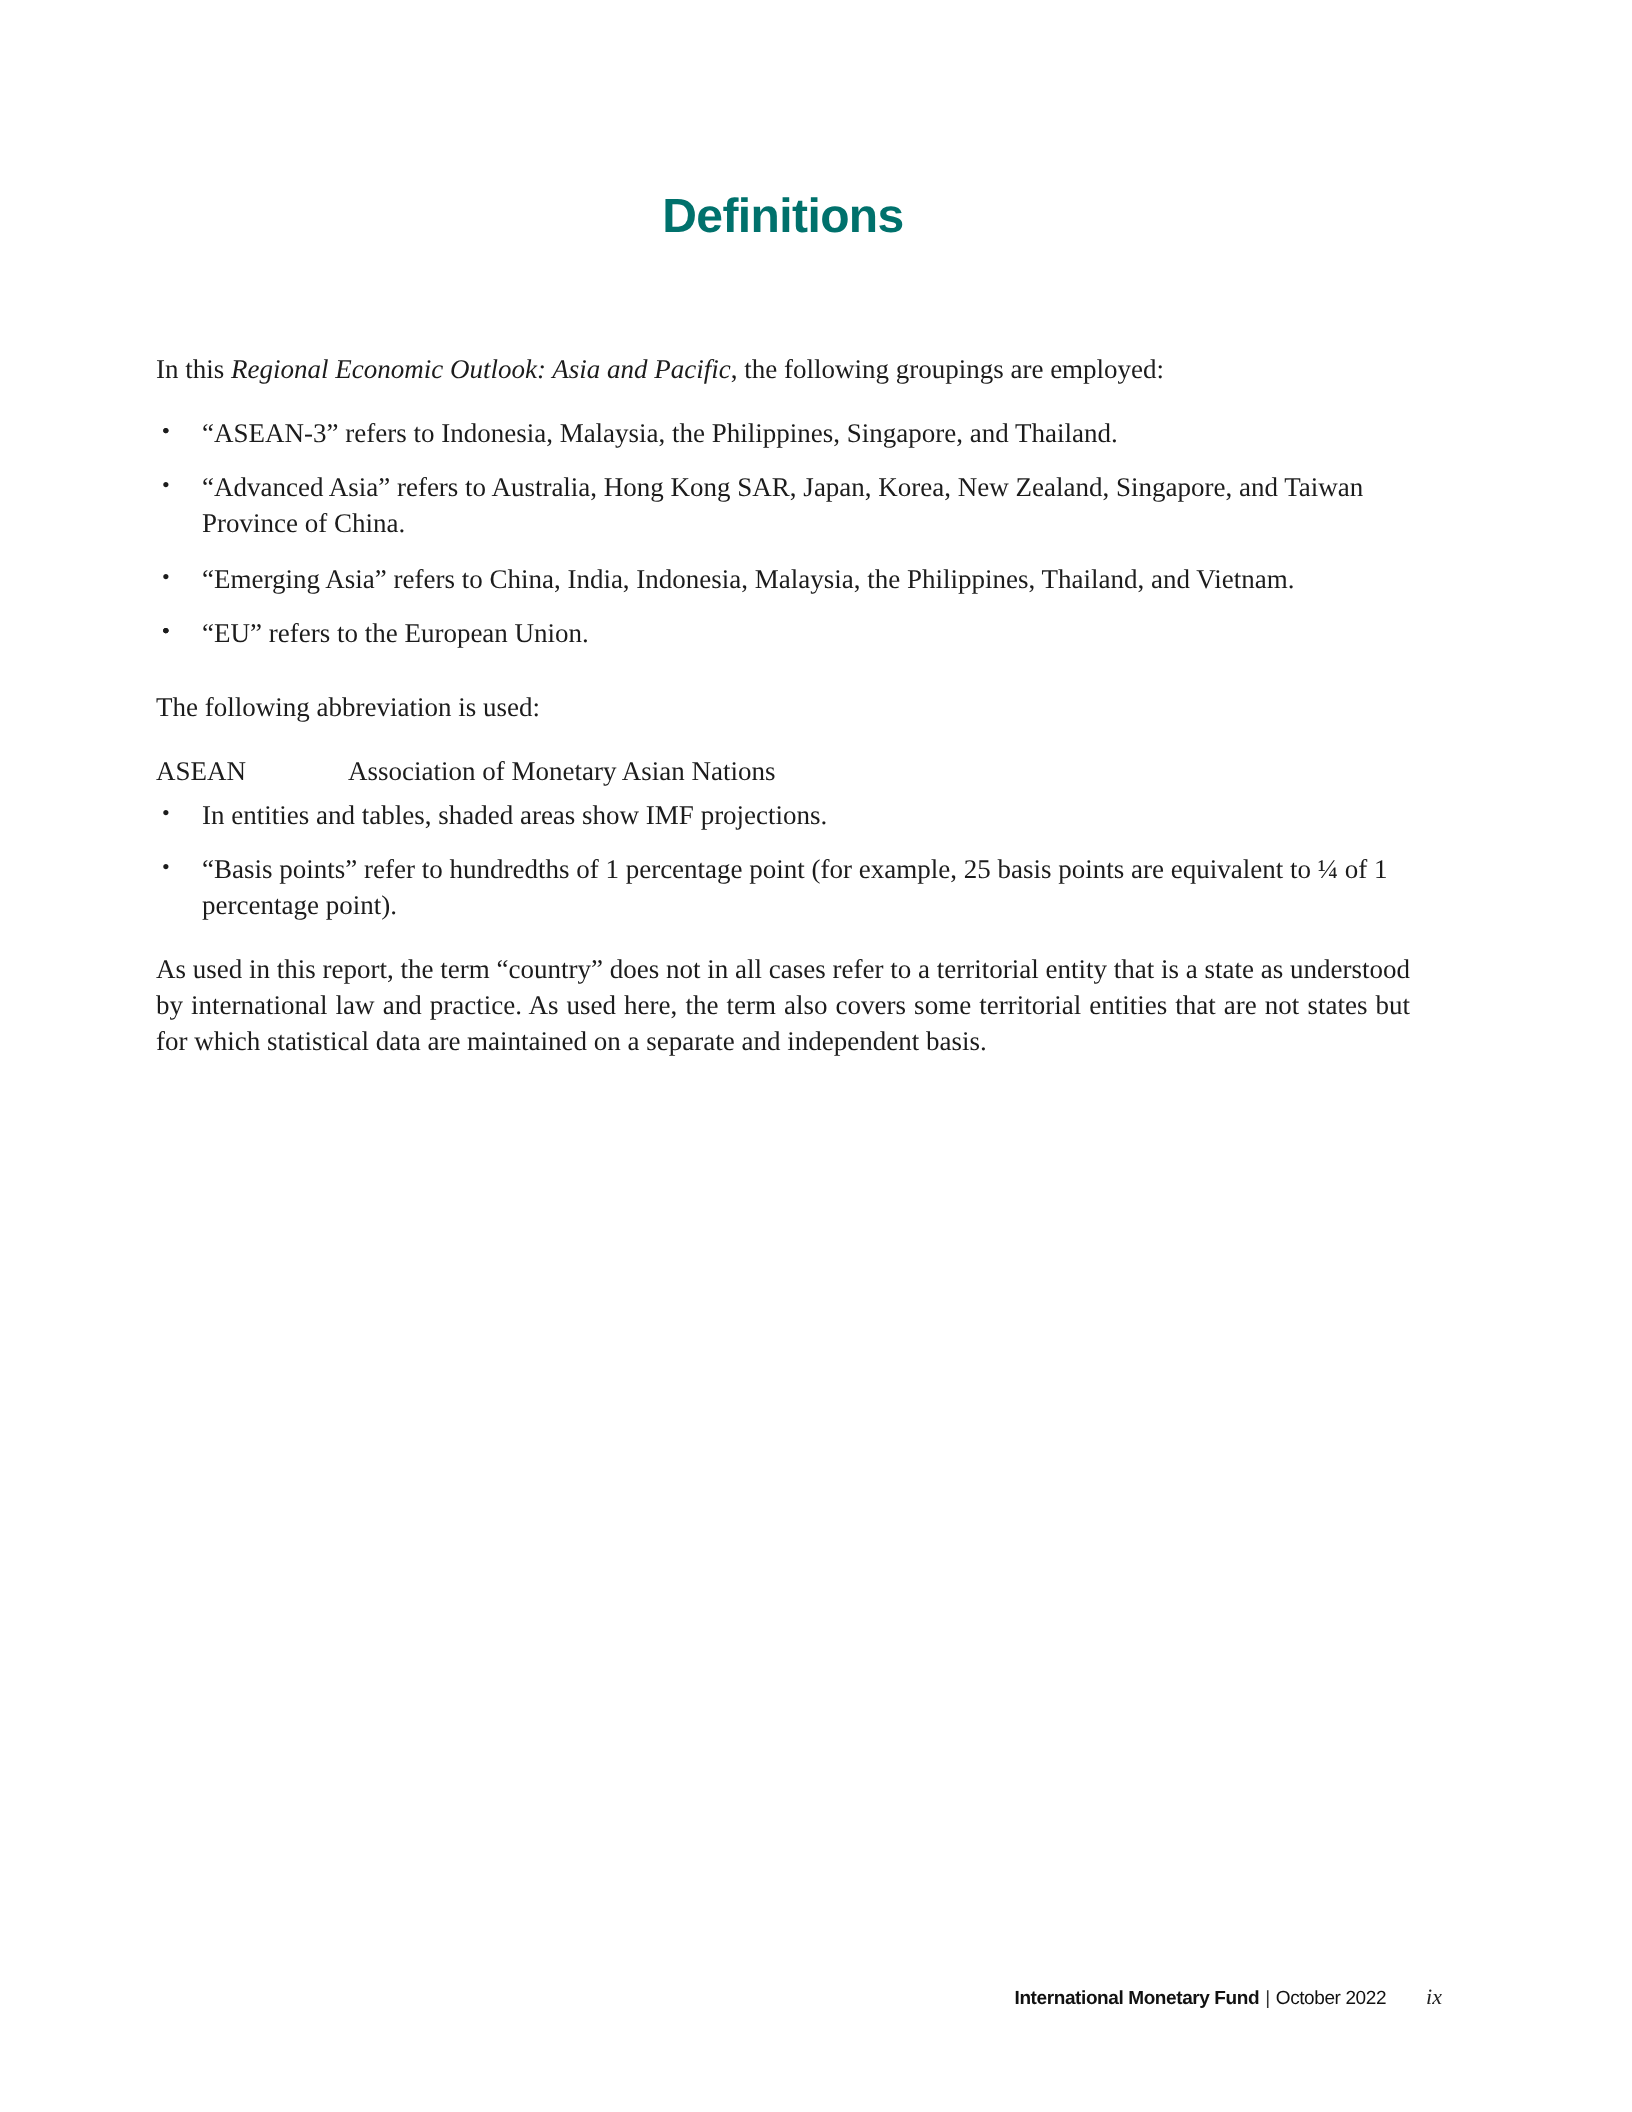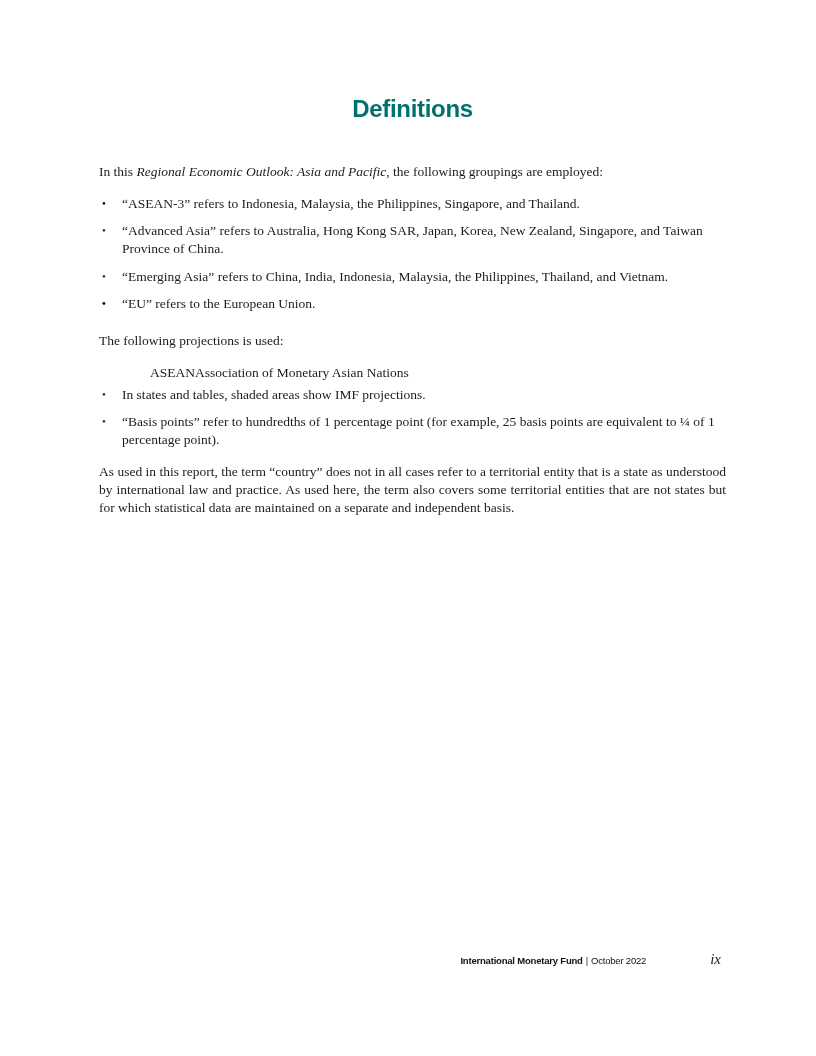--- a/index.html
+++ b/index.html
@@ -7,81 +7,81 @@
     position: relative;
     width: 816px;
     height: 1056px;
     background: #ffffff;
     font-family: "Liberation Serif", serif;
     color: #1c1c1c;
     overflow: hidden;
   }
   .content {
     position: absolute;
-    left: 99px;
+    left: 78px;
     top: 0;
     width: 627px;
   }
   .doc-title {
     margin-top: 94px;
     text-align: center;
     font-family: "Liberation Sans", sans-serif;
     font-weight: bold;
     font-size: 24px;
     line-height: 30px;
     color: #00716C;
     letter-spacing: -0.3px;
   }
   .body-text { font-size: 13.5px; line-height: 18px; }
-  .intro { margin-top: 39px; }
+  .intro { margin-top: 52px; }
   .italic { font-style: italic; }
   ul.bullet-list { list-style: none; margin: 0; padding: 0; }
   ul.bullet-list.groupings { margin-top: 9px; }
   ul.bullet-list.conventions { margin-top: 4px; }
   ul.bullet-list li {
     position: relative;
     padding-left: 23px;
     margin-bottom: 9.5px;
   }
   ul.bullet-list li .bullet {
     position: absolute;
     left: 3px;
     top: -1px;
     font-size: 11px;
   }
   .section-heading { margin-top: 19px; }
   .abbrev-row { display: flex; margin-top: 10px; }
-  .abbrev-term { width: 96px; flex: 0 0 96px; text-align: right; }
+  .abbrev-term { width: 96px; flex: 0 0 96px; }
   .conventions-heading { margin-top: 26px; }
   .disclaimer { text-align: justify; }
   .footer {
     position: absolute;
-    top: 951px;
+    top: 993px;
     left: 0;
     width: 721px;
     display: flex;
     justify-content: flex-end;
     align-items: baseline;
   }
   .footer-imprint {
     font-family: "Liberation Sans", sans-serif;
     font-size: 9.5px;
     letter-spacing: -0.2px;
     color: #111111;
     white-space: nowrap;
   }
   .footer-publisher { font-weight: bold; }
   .footer-separator { font-weight: normal; margin: 0 3px; color: #333333; }
   .footer-date { font-weight: normal; }
   .footer-page-number {
     font-family: "Liberation Serif", serif;
     font-style: italic;
-    font-size: 15px;
+    font-size: 11px;
     color: #222222;
-    margin-left: 64px;
+    margin-left: 20px;
     white-space: nowrap;
   }
 </style>
 </head>
 <body>
 
 <div class="sheet">
   <div class="content">
 
     <h1 class="doc-title">Definitions</h1>
@@ -91,30 +91,30 @@
     <ul class="bullet-list groupings body-text">
       <li><span class="bullet">•</span></li>
       <li><span class="bullet">•</span><span>“ASEAN-3” refers to Indonesia, Malaysia, the Philippines, Singapore, and Thailand.</span></li>
       <li><span class="bullet">•</span><span>“Advanced Asia” refers to Australia, Hong Kong SAR, Japan, Korea, New Zealand, Singapore, and Taiwan Province of China.</span></li>
       <li><span class="bullet">•</span><span>“Emerging Asia” refers to China, India, Indonesia, Malaysia, the Philippines, Thailand, and Vietnam.</span></li>
       <li><span class="bullet">•</span></li>
       <li><span class="bullet">•</span></li>
       <li><span class="bullet">•</span><span>“EU” refers to the European Union.</span></li>
     </ul>
 
-    <p class="body-text section-heading">The following projections is used:</p>
+    <p class="body-text section-heading">The following abbreviation is used:</p>
 
     <div class="body-text abbrev-row">
       <span class="abbrev-term">ASEAN</span>
       <span>Association of Monetary Asian Nations</span>
     </div>
 
 
     <ul class="bullet-list conventions body-text">
-      <li><span class="bullet">•</span><span>In states and tables, shaded areas show IMF projections.</span></li>
+      <li><span class="bullet">•</span><span>In entities and tables, shaded areas show IMF projections.</span></li>
       <li><span class="bullet">•</span><span>“Basis points” refer to hundredths of 1 percentage point (for example, 25 basis points are equivalent to ¼ of 1 percentage point).</span></li>
     </ul>
 
     <p class="body-text disclaimer">As used in this report, the term “country” does not in all cases refer to a territorial entity that is a state as understood by international law and practice. As used here, the term also covers some territorial entities that are not states but for which statistical data are maintained on a separate and independent basis.</p>
 
   </div>
 
   <div class="footer">
     <span class="footer-imprint"><span class="footer-publisher">International Monetary Fund</span><span class="footer-separator">|</span><span class="footer-date">October 2022</span></span>
     <span class="footer-page-number">ix</span>

